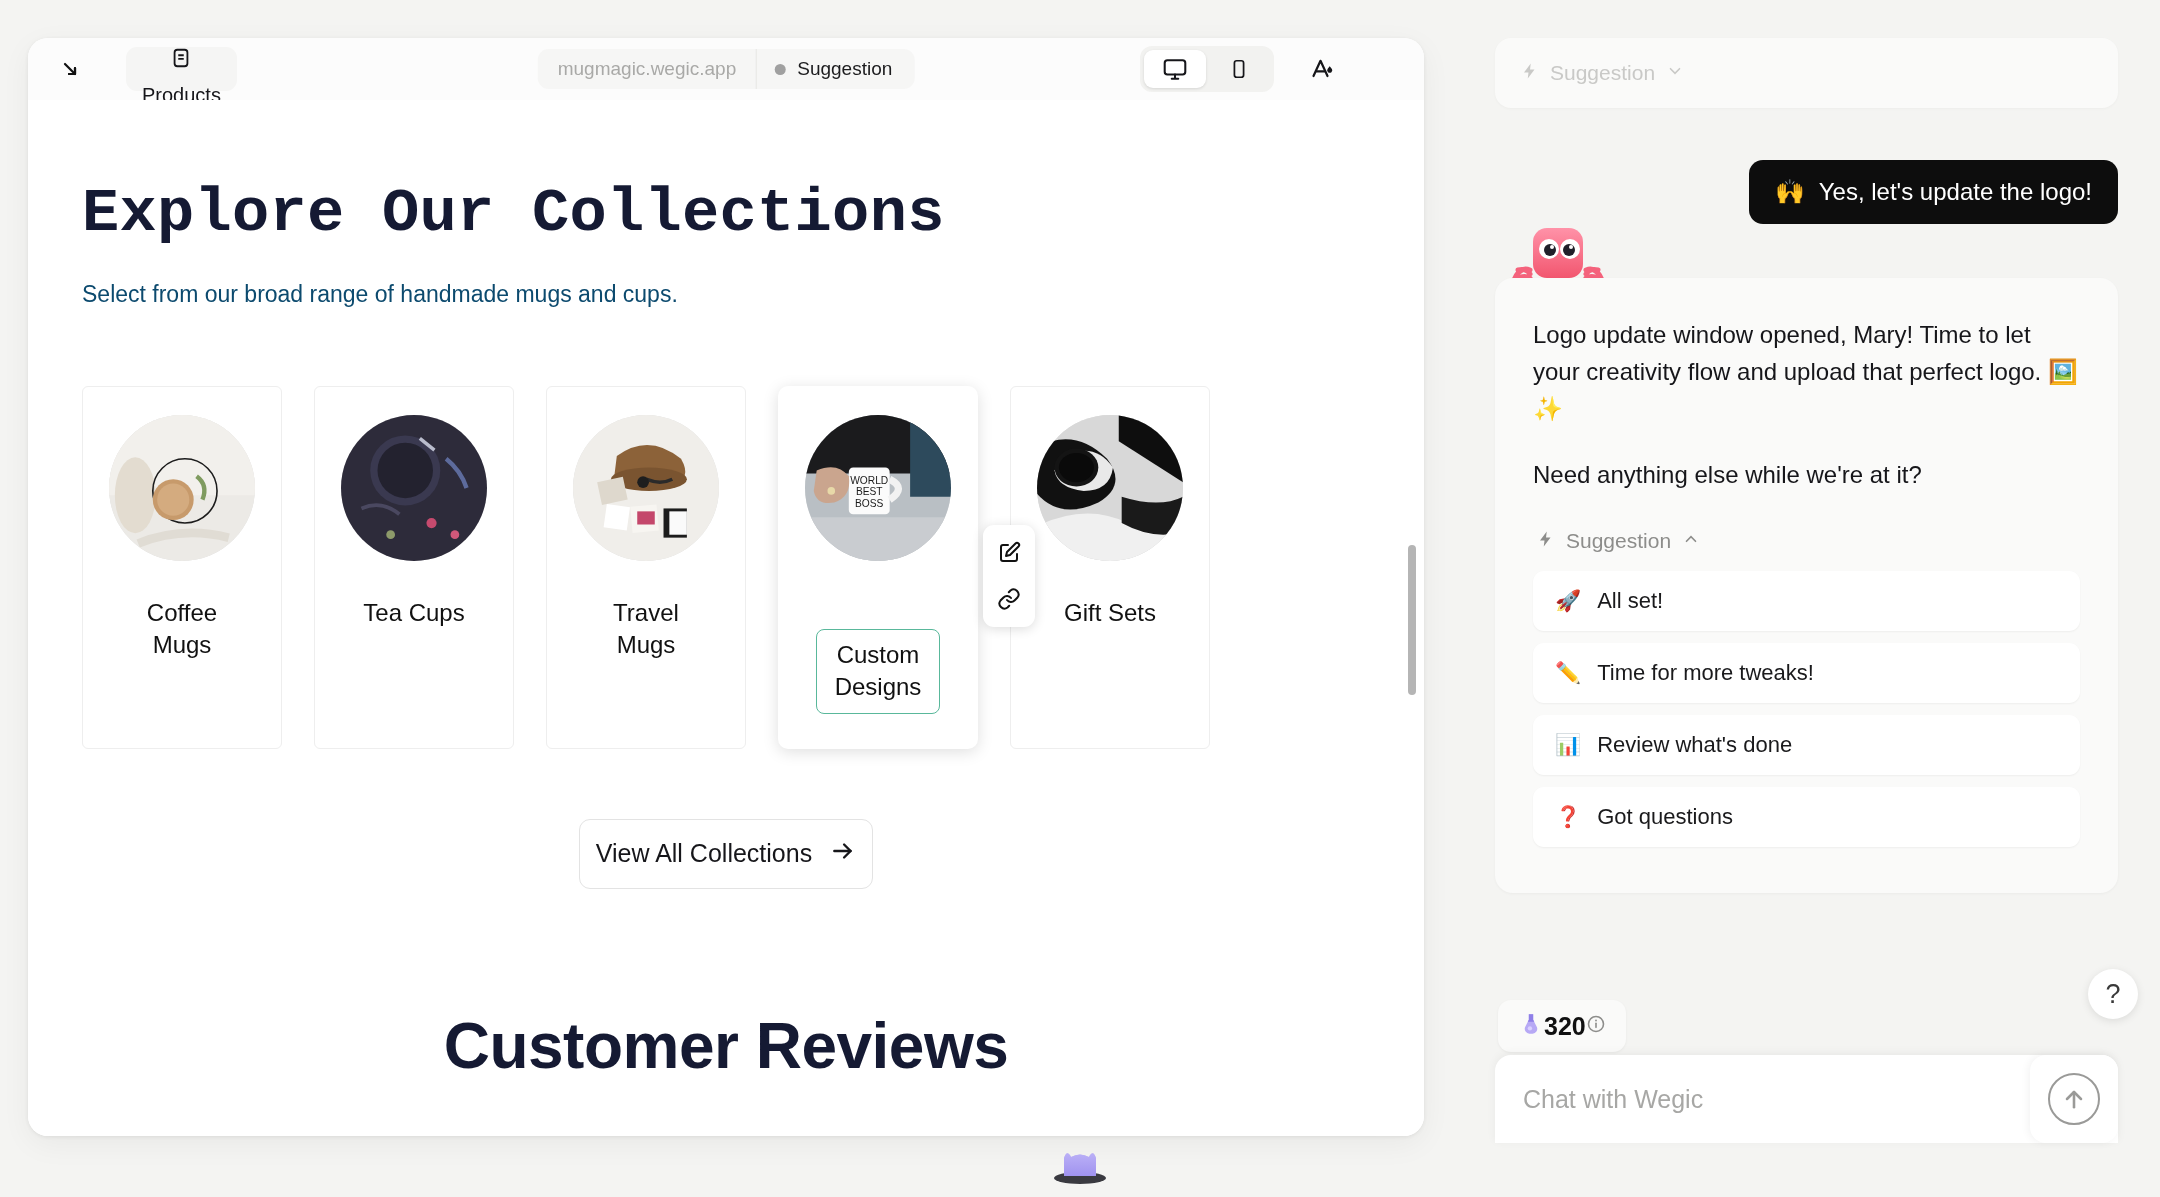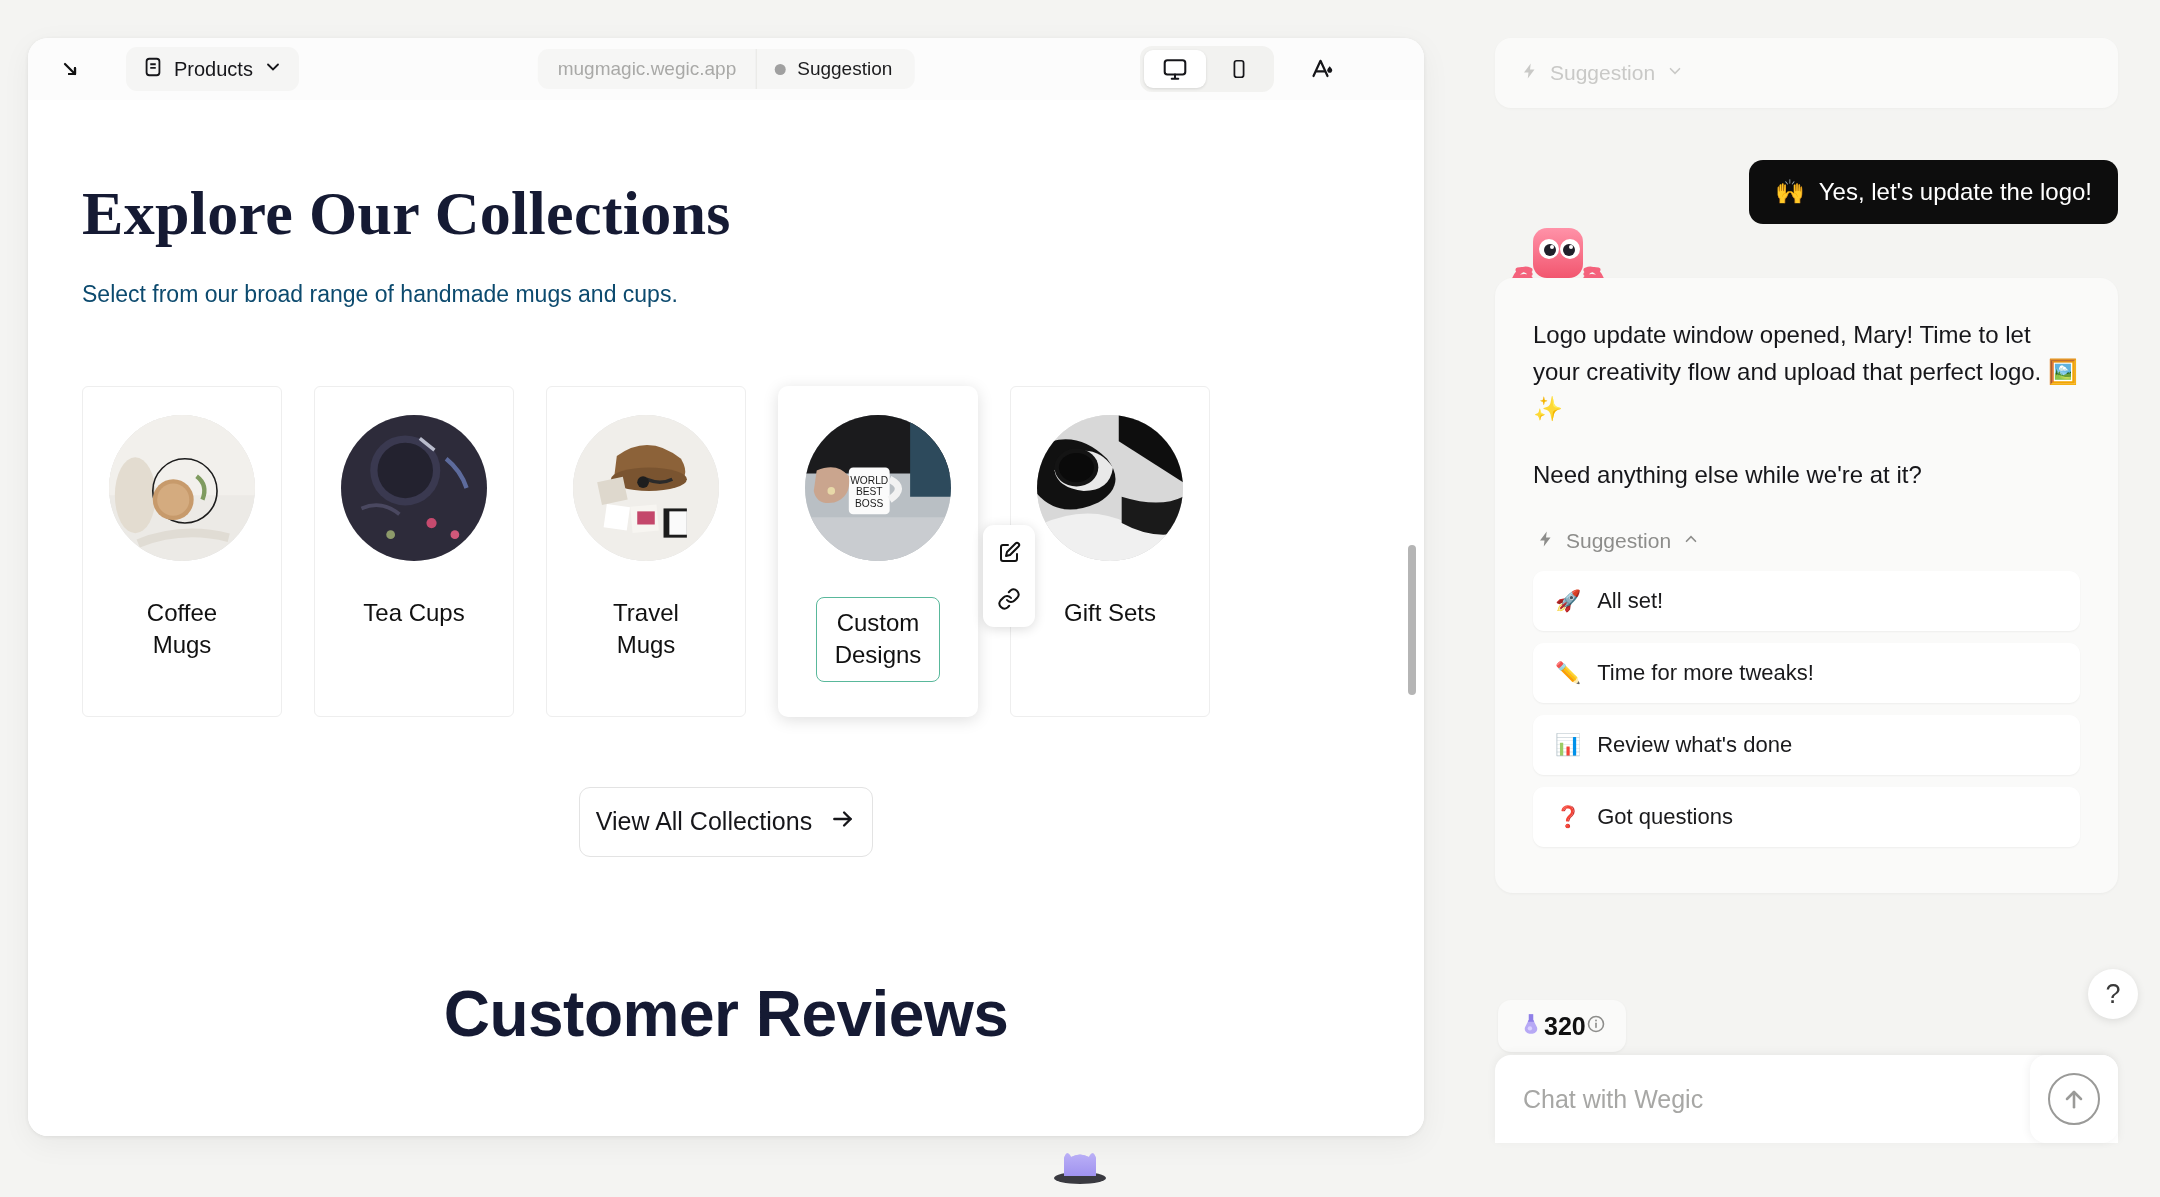--- a/index.html
+++ b/index.html
@@ -30,20 +30,21 @@
     width: 40px; height: 40px; border-radius: 9px;
     display: flex; align-items: center; justify-content: center;
     color: #111; cursor: pointer;
   }
   .page-select {
     display: flex; align-items: center; gap: 10px;
     height: 44px; padding: 0 16px;
     background: #f5f5f4; border-radius: 11px;
     font-size: 20px; color: #16161a; cursor: pointer;
     margin-left: 22px;
+    flex-direction: column;
   }
   .page-select .lbl { font-size: 20px; }
   .addr-group {
     position: absolute; left: 50%; transform: translateX(-50%);
     display: flex; align-items: center;
     background: #f6f6f5; border-radius: 11px; height: 40px;
   }
   .addr {
     font-size: 19px; color: #a9a9a7; padding: 0 20px;
     border-right: 1px solid #e6e6e4; line-height: 40px;
@@ -68,21 +69,21 @@
   .theme-btn {
     position: absolute; right: 78px; width: 44px; height: 44px;
     display: flex; align-items: center; justify-content: center;
     cursor: pointer; color: #16161a;
   }
 
   
   .site { position: relative; height: calc(100% - 62px); background: #fff; overflow: hidden; }
   .site-inner { padding: 78px 54px 0 54px; }
   .hero-title {
-    font-family: Liberation Serif, serif;
+    font-family: Liberation Mono, monospace;
     font-size: 62px; color: #151a33; letter-spacing: .3px;
   }
   .hero-sub { margin-top: 32px; font-size: 23px; color: #0c4a6e; }
 
   .cards { display: flex; gap: 32px; margin-top: 78px; }
   .card {
     width: 200px; background: #fff;
     border: 1px solid #eeeeee; border-radius: 6px;
     padding: 28px 10px 34px; text-align: center;
     position: relative;
@@ -97,20 +98,21 @@
 
   .card.selected {
     border-color: transparent;
     box-shadow: 0 3px 16px rgba(0,0,0,.13);
     border-radius: 10px; z-index: 5;
   }
   .card.selected .card-label {
     display: inline-block;
     border: 1.5px solid #59b89b; border-radius: 8px;
     padding: 9px 18px;
+    margin-top: 32px;
   }
   .edit-tools {
     position: absolute; right: -58px; top: 138px;
     width: 52px; background: #fff; border-radius: 11px;
     box-shadow: 0 2px 12px rgba(0,0,0,.14);
     display: flex; flex-direction: column; align-items: center;
     padding: 8px 0; gap: 6px;
   }
   .edit-tools div {
     width: 40px; height: 40px; display: flex;

